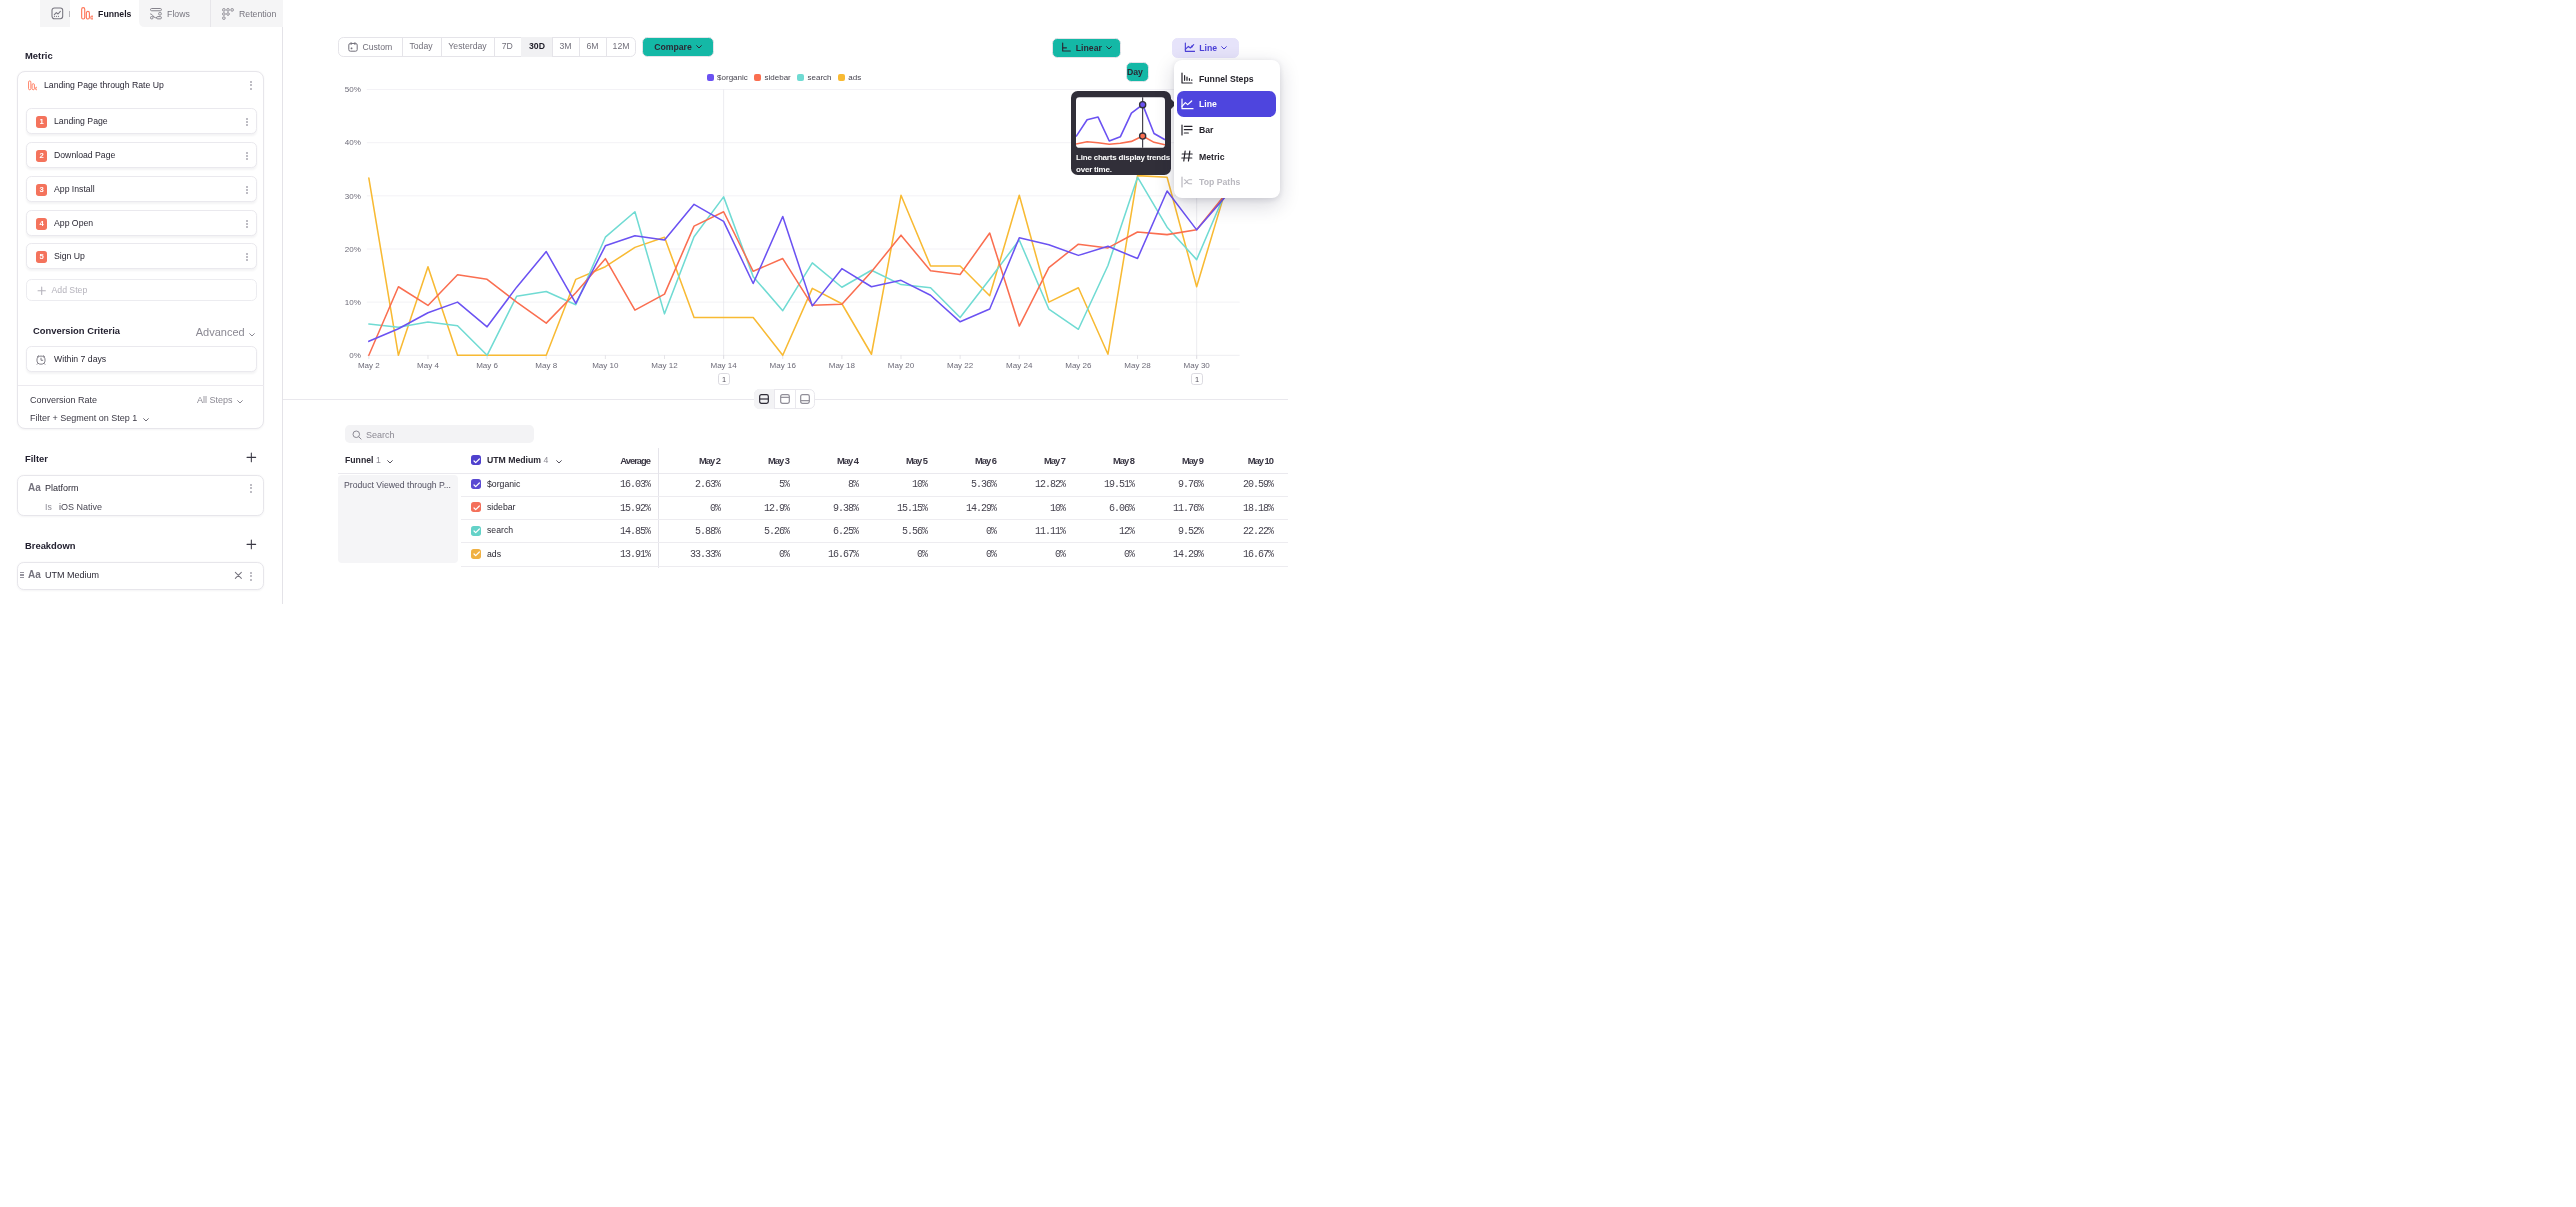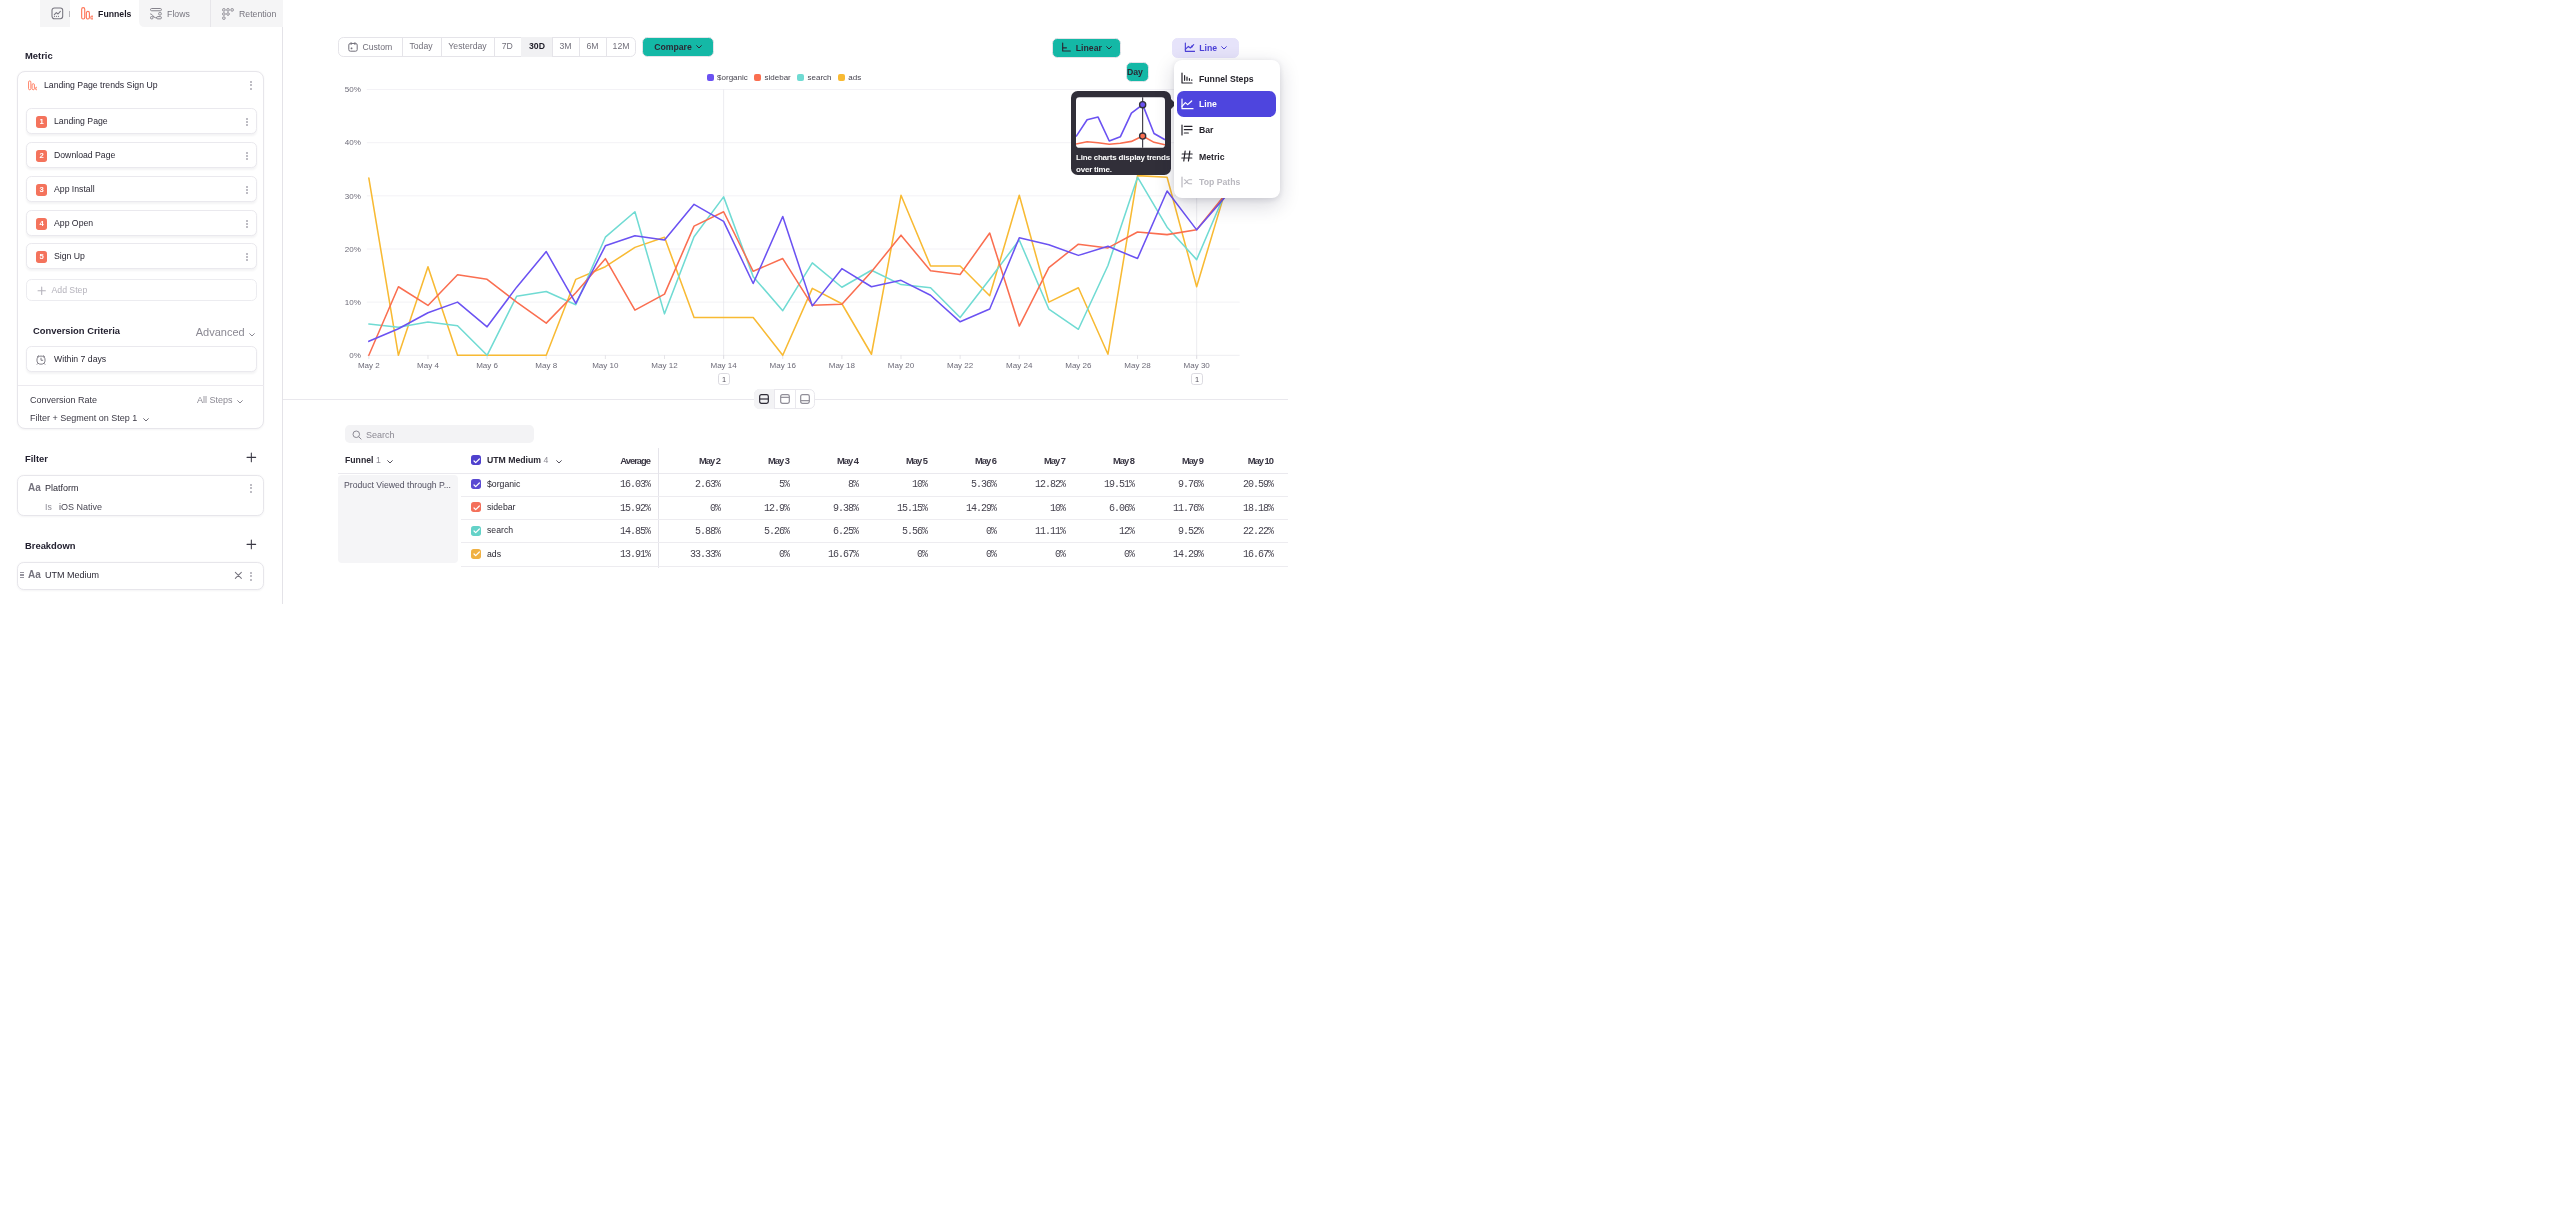--- a/index.html
+++ b/index.html
@@ -77,21 +77,21 @@
   </div>
 
   <div class="h-label" style="left:25px; top:50px;">Metric</div>
 
   <div class="card" style="left:17.4px; top:71px; width:247px; height:358px;"></div>
   <svg class="abs ic" style="left:27.5px; top:80px;" width="9.4" height="10.7" viewBox="0 0 17 18">
         <rect x="1" y="1" width="4.2" height="16" rx="2.1" fill="none" stroke="#ff7557" stroke-width="1.6"></rect>
         <rect x="7.4" y="6" width="4.2" height="11" rx="2.1" fill="none" stroke="#ff7557" stroke-width="1.6"></rect>
         <rect x="13.6" y="12.5" width="3" height="4.5" rx="1.5" fill="none" stroke="#ff7557" stroke-width="1.5"></rect>
       </svg>
-  <div class="abs" style="left:44px; top:80px; font-size:8.7px; line-height:10px; color:#2a2735; font-weight:500;">Landing Page trends Sign Up</div>
+  <div class="abs" style="left:44px; top:80px; font-size:8.7px; line-height:10px; color:#2a2735; font-weight:500;">Landing Page through Rate Up</div>
   <div class="kebab" style="left:250px; top:81px;">
         <i></i>
         <i></i>
         <i></i>
       </div>
 
   <div class="step" style="top:108px;">
         <div class="badge">1</div>
         <div class="steptext">Landing Page</div>
         <div class="kebab" style="left:219px;top:8.7px;">

